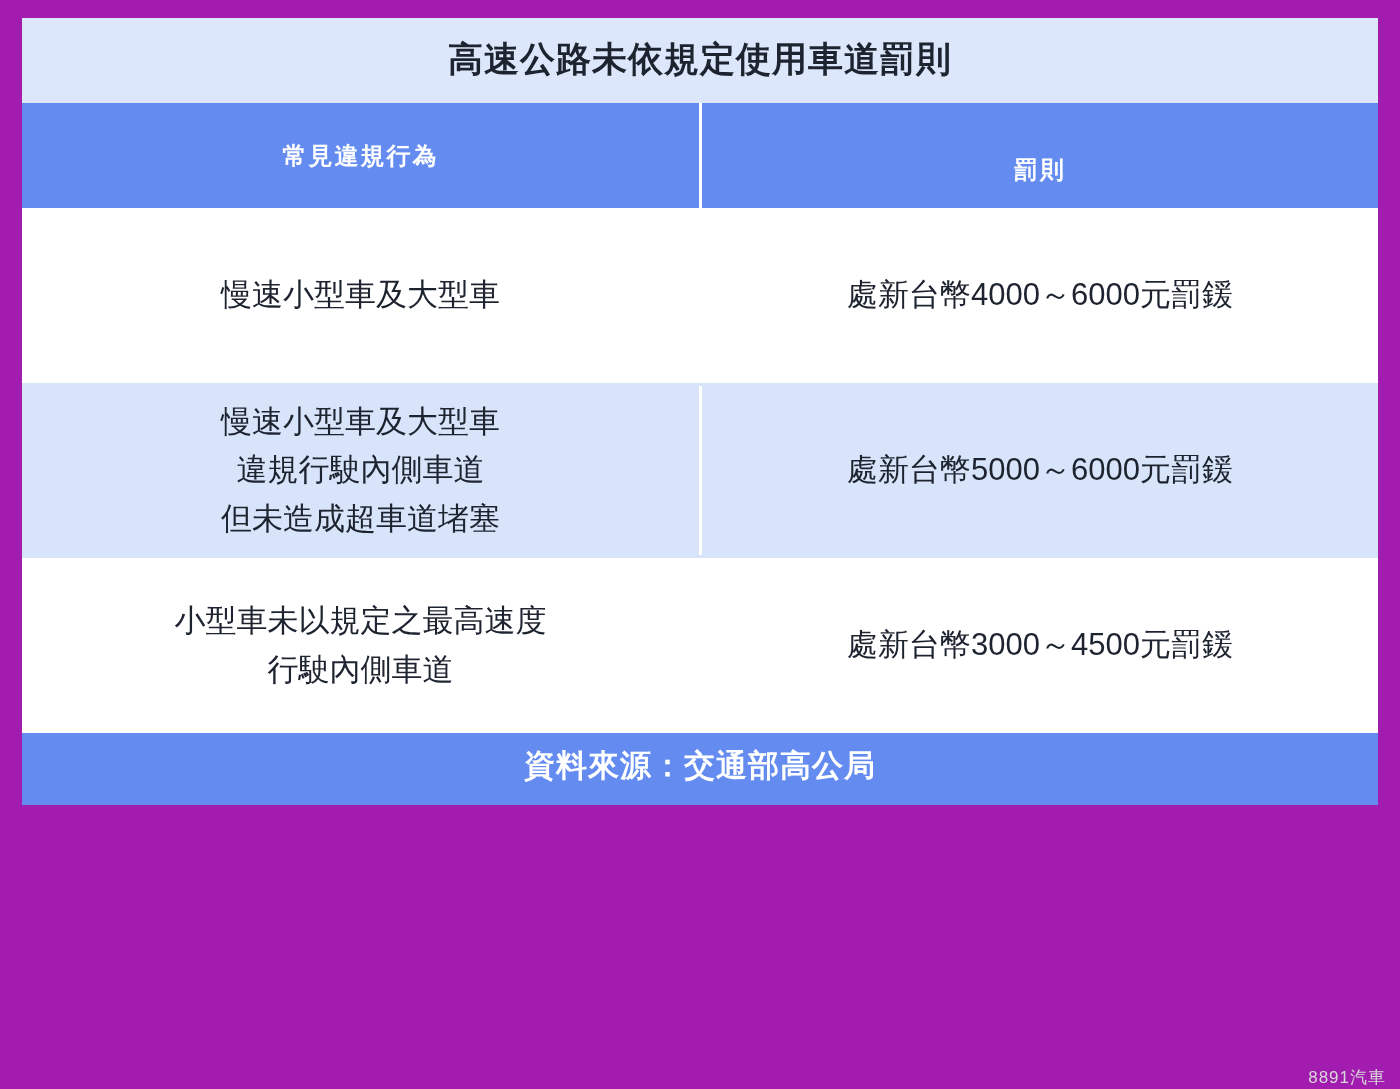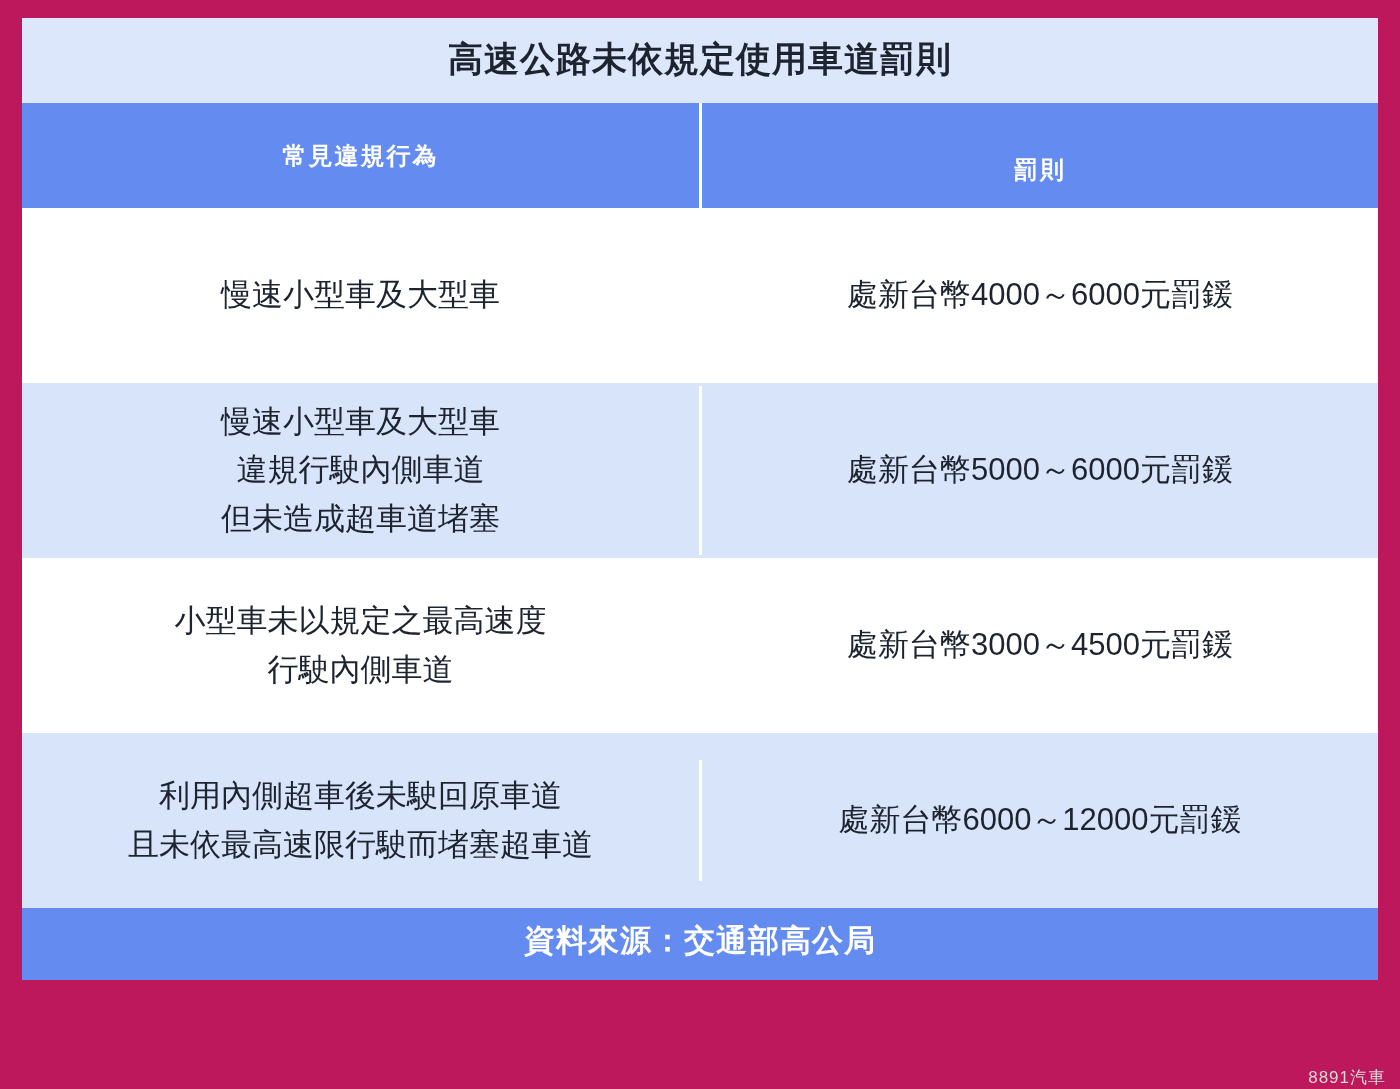--- a/index.html
+++ b/index.html
@@ -7,21 +7,21 @@
     padding: 0;
     background: #ffffff;
     width: 1400px;
     height: 1089px;
     font-family: "Liberation Sans", sans-serif;
   }
   #page {
     position: relative;
     width: 1400px;
     height: 1089px;
-    background: #be185d;
+    background: #a21caf;
     box-sizing: border-box;
   }
   .table-wrap {
     position: absolute;
     left: 22px;
     top: 18px;
     width: 1356px;
     background: #ffffff;
   }
   .title-row {
@@ -155,31 +155,20 @@
         <span class="lines">
           <span>小型車未以規定之最高速度</span>
           <span>行駛內側車道</span>
         </span>
       </div>
       <div class="cell penalty">
         <span>處新台幣3000～4500元罰鍰</span>
       </div>
     </div>
 
-    <div class="data-row even">
-      <div class="cell behavior">
-        <span class="lines">
-          <span>利用內側超車後未駛回原車道</span>
-          <span>且未依最高速限行駛而堵塞超車道</span>
-        </span>
-      </div>
-      <div class="cell penalty">
-        <span>處新台幣6000～12000元罰鍰</span>
-      </div>
-    </div>
 
     <div class="source-row">
       <span>資料來源：交通部高公局</span>
     </div>
 
   </div>
 
   <div class="watermark">8891汽車</div>
 
 </div>

